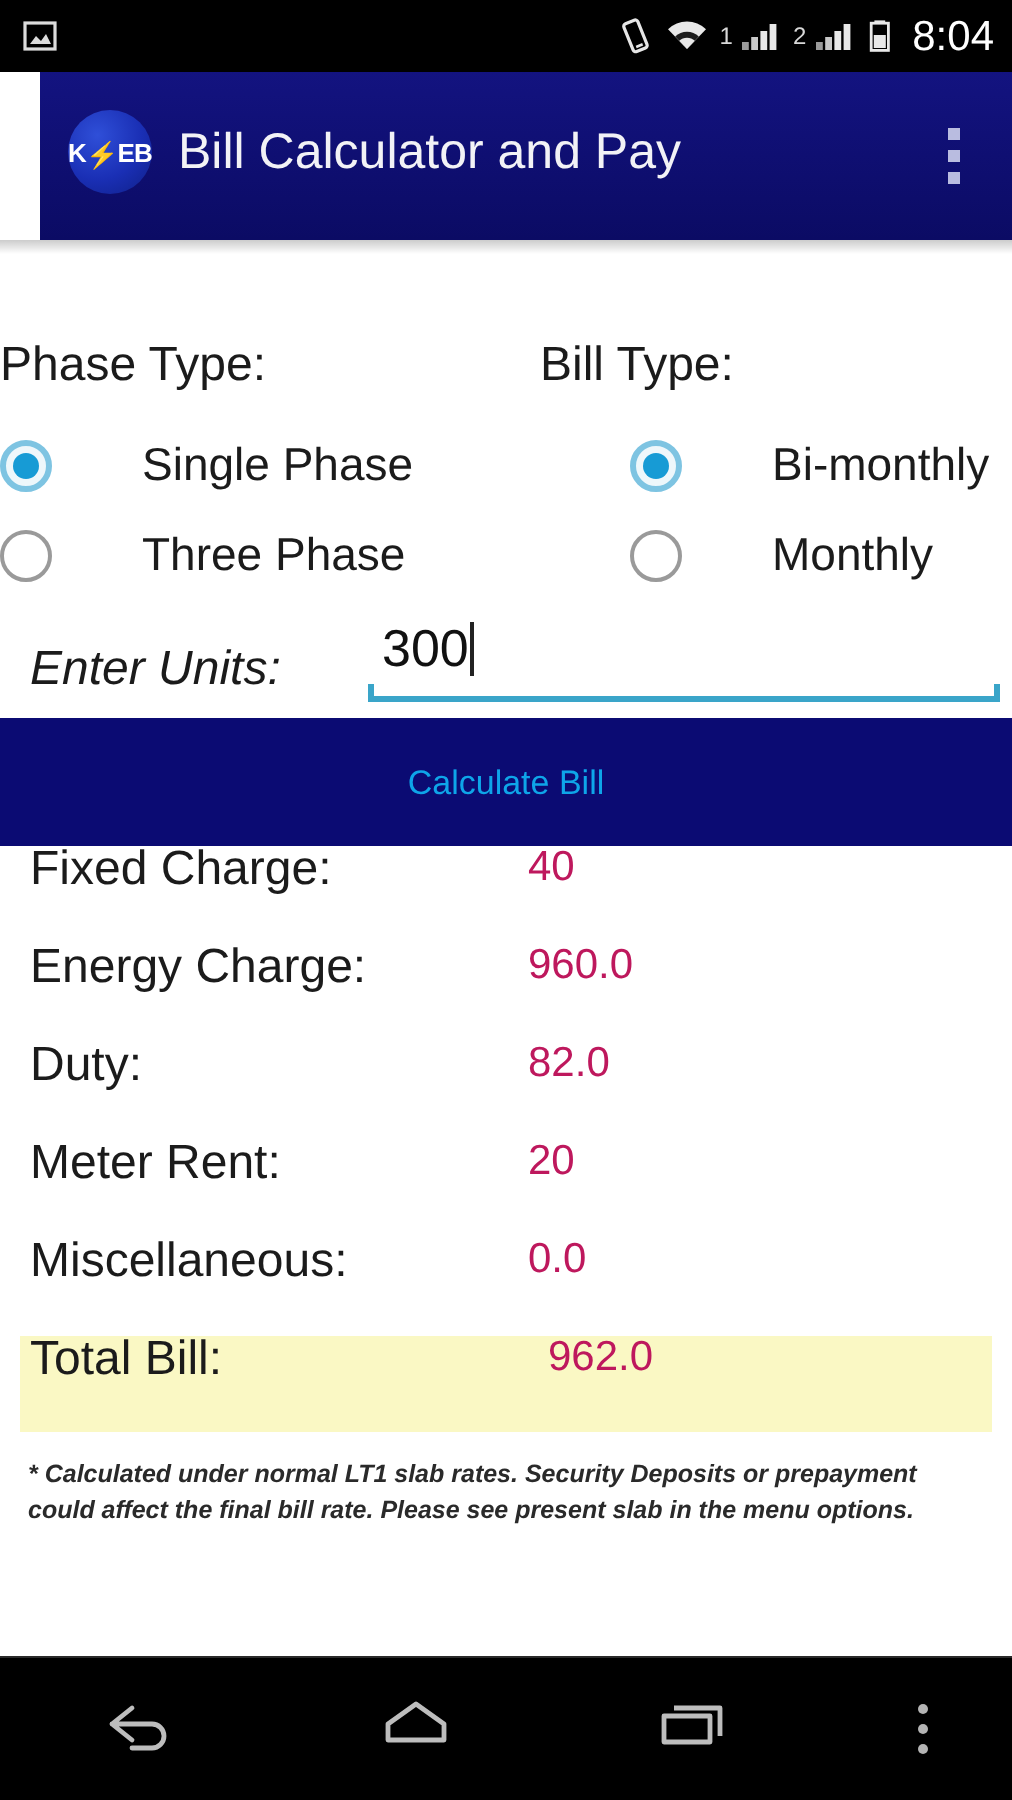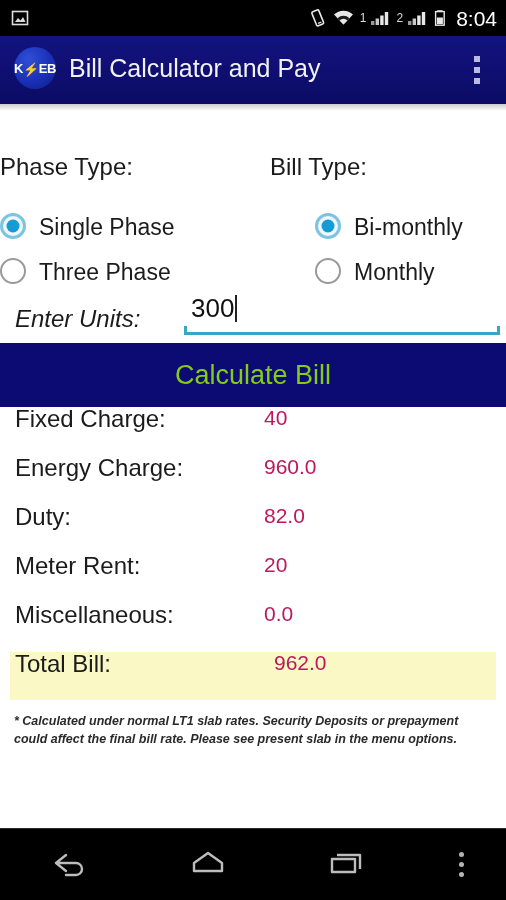--- a/index.html
+++ b/index.html
@@ -49,28 +49,29 @@
   .sim-num {
     color: #d8d8d8;
     font-size: 12px;
     line-height: 1;
     margin-right: -2px;
     align-self: center;
   }
 
   
   .app-bar {
-    height: 68px;
+    height: 84px;
     background: #0c0c6e;
     background: linear-gradient(180deg, #131380 0%, #0b0b64 100%);
     display: flex;
     align-items: center;
     padding: 0 0 4px 14px;
     flex: 0 0 auto;
     position: relative;
+    margin-left: 20px;
   }
   .app-logo {
     width: 42px;
     height: 42px;
     border-radius: 50%;
     background: radial-gradient(circle at 35% 30%, #2f4fd8 0%, #1a2fb5 55%, #0f1f86 100%);
     display: flex;
     align-items: center;
     justify-content: center;
     flex: 0 0 auto;
@@ -145,22 +146,23 @@
     font-size: 24px;
     color: #1b1b1b;
     line-height: 1;
     margin-bottom: 15px;
     white-space: nowrap;
   }
   .group-bill .group-label { margin-left: 0px; }
 
   .radio-row {
     display: flex;
-    align-items: flex-end;
+    align-items: center;
     height: 45px;
+    gap: 32px;
   }
   .group-bill .radio-row { padding-left: 45px; }
 
   .radio {
     width: 26px;
     height: 26px;
     border-radius: 50%;
     flex: 0 0 auto;
     position: relative;
     background: #ffffff;
@@ -259,22 +261,22 @@
     top: 232px;
     left: 0;
     right: 0;
     height: 64px;
     background: #0b0b73;
     display: flex;
     align-items: center;
     justify-content: center;
   }
   .calc-button span {
-    color: #84cc16;
-    font-size: 27px;
+    color: #0ea5e9;
+    font-size: 17px;
     line-height: 1;
   }
 
   
   .results {
     position: absolute;
     top: 296px;
     left: 0;
     right: 0;
   }

